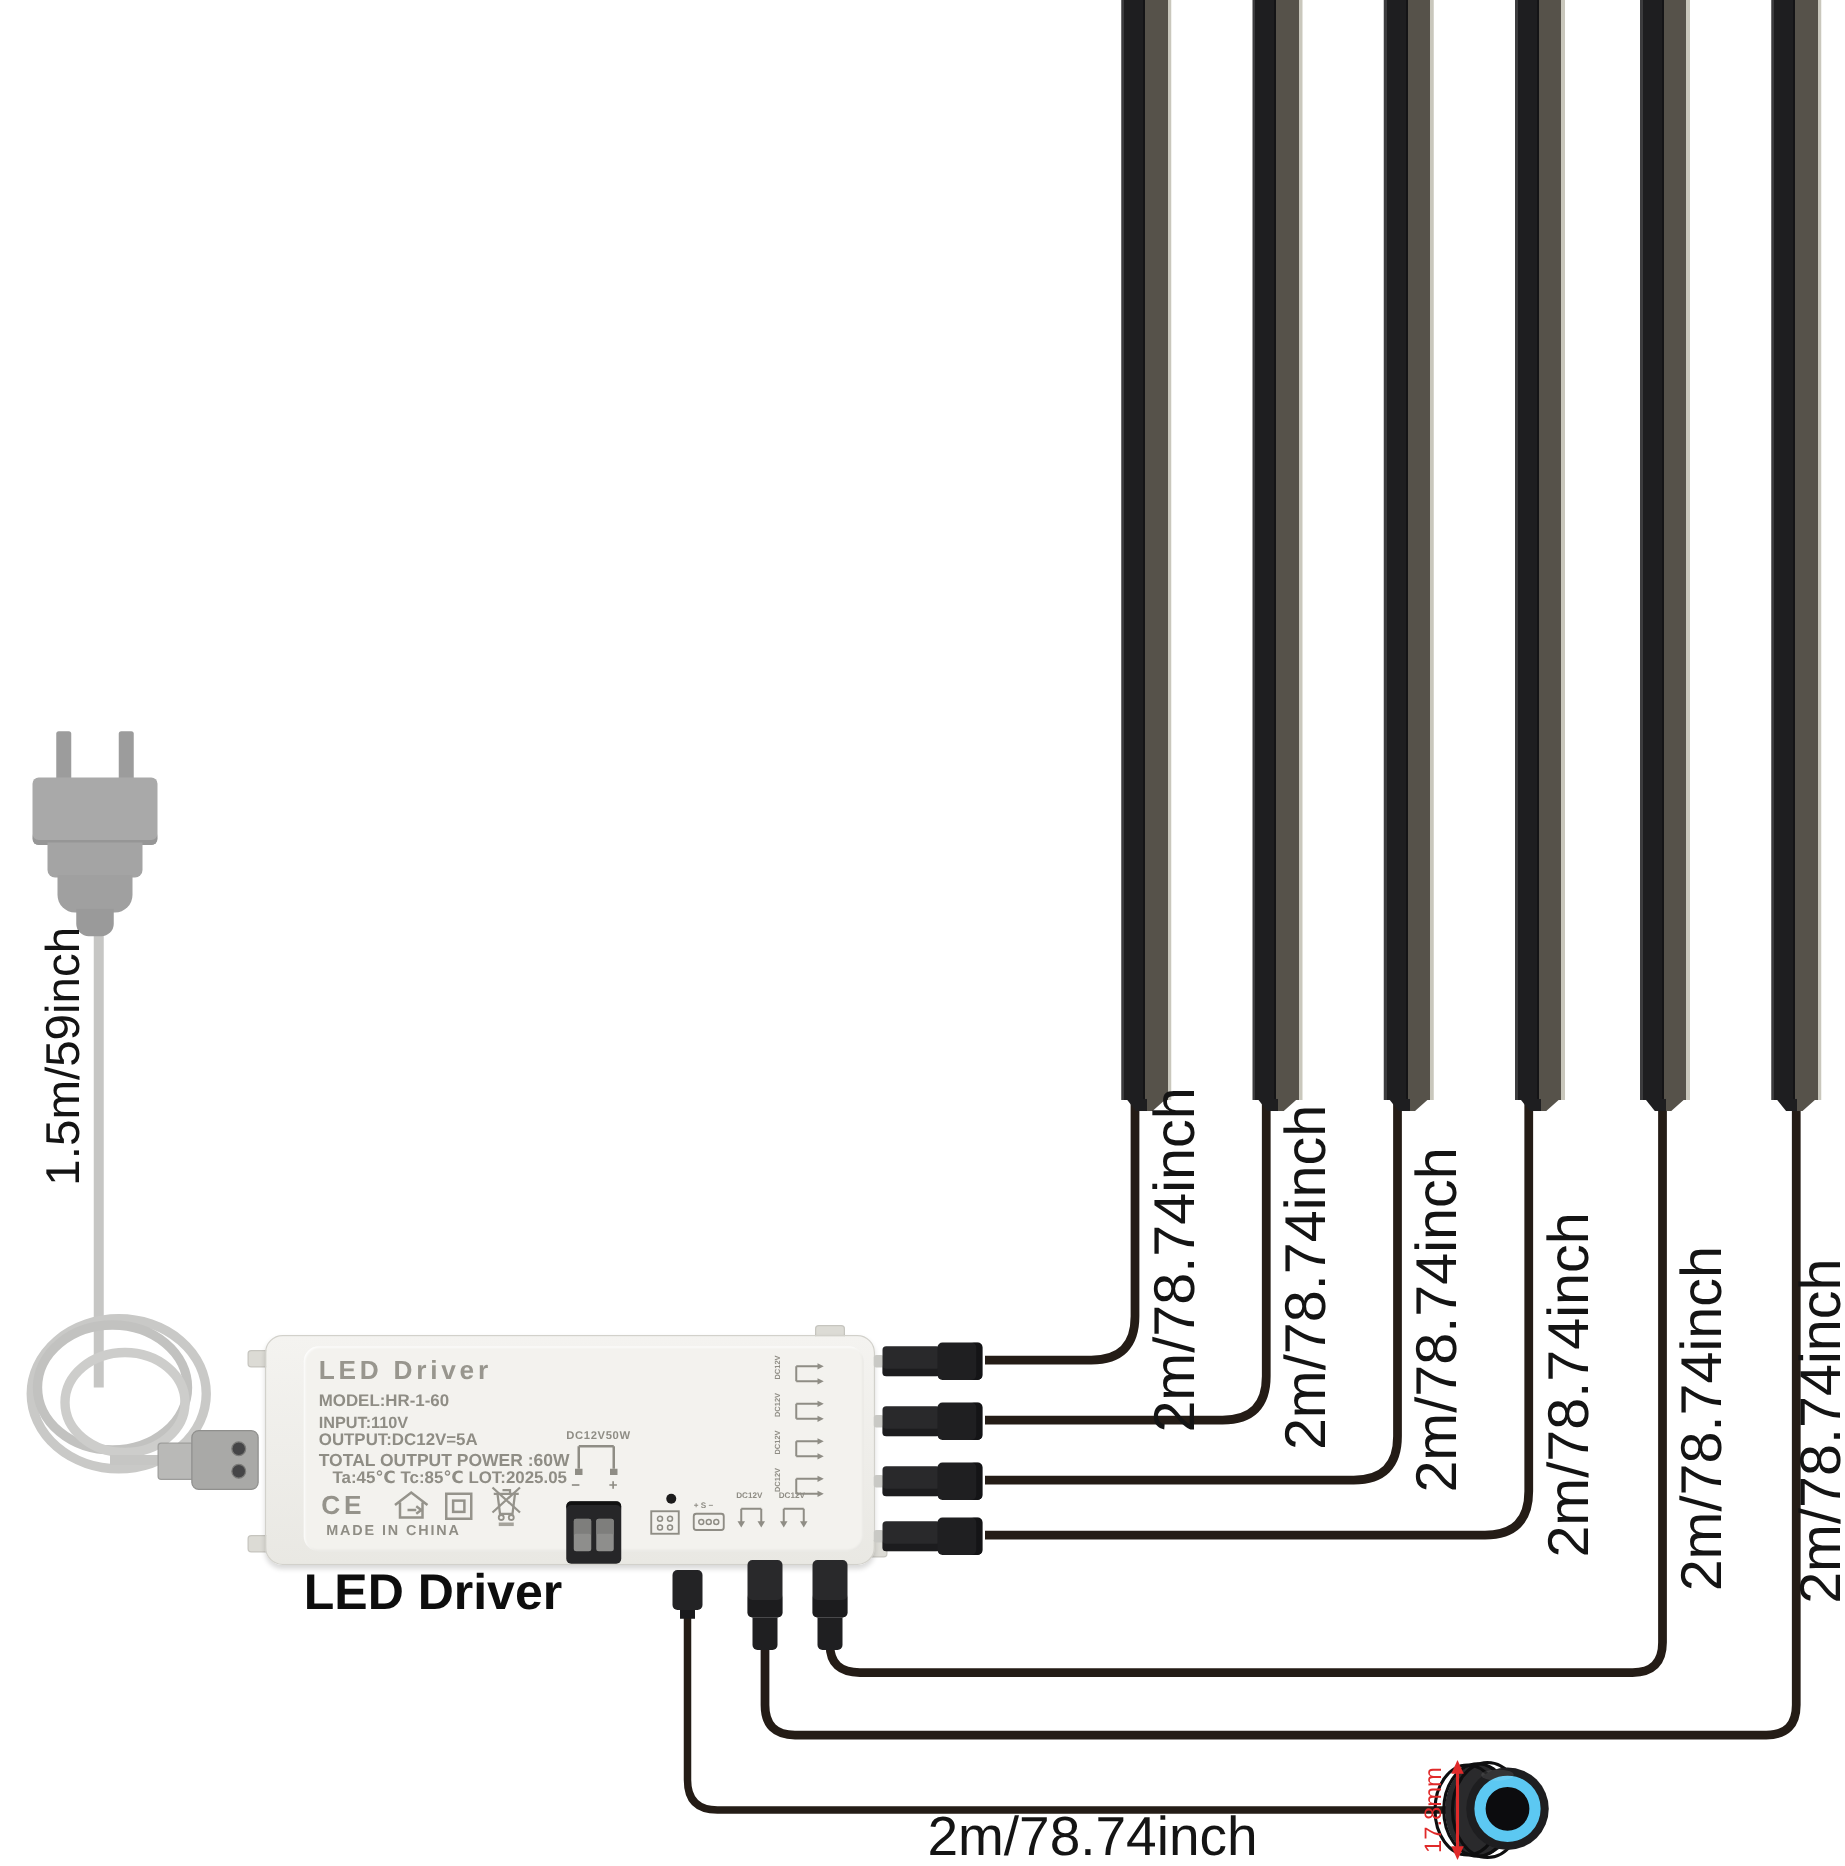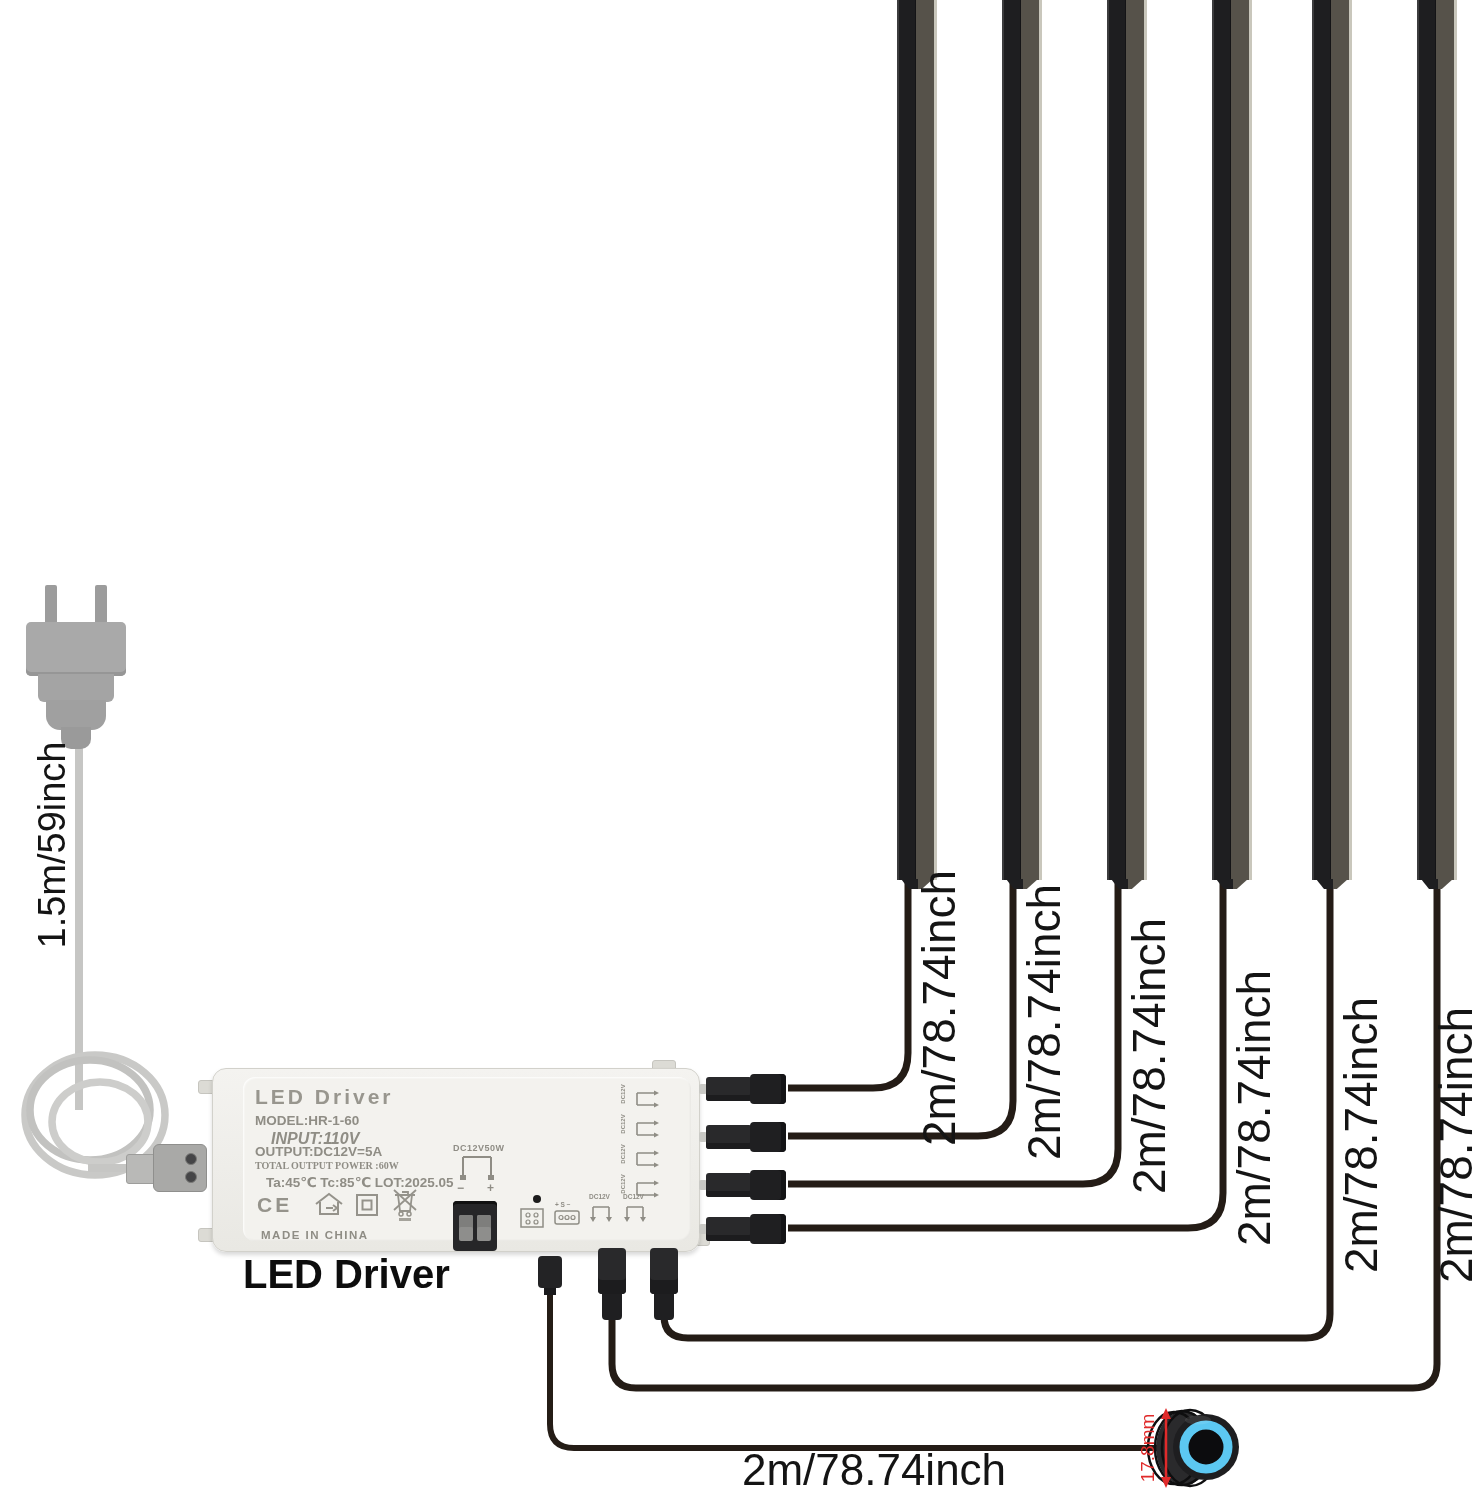--- a/index.html
+++ b/index.html
@@ -67,25 +67,25 @@
   }
   .driver-panel{
     position:absolute;left:30px;top:8px;right:8px;bottom:10px;
     background:#f3f2ee;border-radius:12px;
     box-shadow:inset 1px 1px 2px rgba(255,255,255,0.9),inset -1px -1px 2px rgba(0,0,0,0.05);
   }
   .tab{position:absolute;background:#dcdbd5;border:1px solid #c6c5bf;border-radius:3px;z-index:1;}
   .d-text{position:absolute;color:#8f8d85;font-weight:700;white-space:nowrap;}
   .d-product{left:42px;top:16px;font-size:21px;letter-spacing:3px;color:#98968e;}
   .d-model{left:42px;top:44px;font-size:13.5px;}
-  .d-input{left:58px;top:61px;font-size:16px;font-style:italic;}
+  .d-input{left:42px;top:61px;font-size:13px;}
   .d-output{left:42px;top:75px;font-size:13.5px;}
-  .d-power{left:42px;top:91px;font-size:10px;font-family:Liberation Serif, serif;}
+  .d-power{left:42px;top:91px;font-size:14px;}
   .d-temps{left:42px;top:105px;font-size:13.5px;margin-left:11px;}
-  .d-madein{left:48px;top:150px;font-size:11.5px;letter-spacing:1.5px;margin-top:10px;}
+  .d-madein{left:48px;top:150px;font-size:11.5px;letter-spacing:1.5px;}
   .d-ce{left:44px;top:124px;font-size:21px;letter-spacing:3px;color:#95938b;font-weight:700;position:absolute;}
   .d-icon{position:absolute;}
   .d-dcrating{left:240px;top:74px;font-size:9px;font-weight:700;color:#8f8d85;position:absolute;letter-spacing:0.5px;}
   .d-bracket{position:absolute;left:242px;top:86px;}
   .d-sign{position:absolute;font-size:12px;color:#8f8d85;font-weight:700;}
   .terminal{
     position:absolute;left:240px;top:132px;width:44px;height:50px;
     background:#262628;border-radius:4px;box-shadow:inset 0 3px 0 #111;
   }
   .t-btn{position:absolute;top:14px;width:14px;height:26px;background:#8e8e8c;border-radius:2px;box-shadow:inset 0 12px 0 #7e7e7c;}

